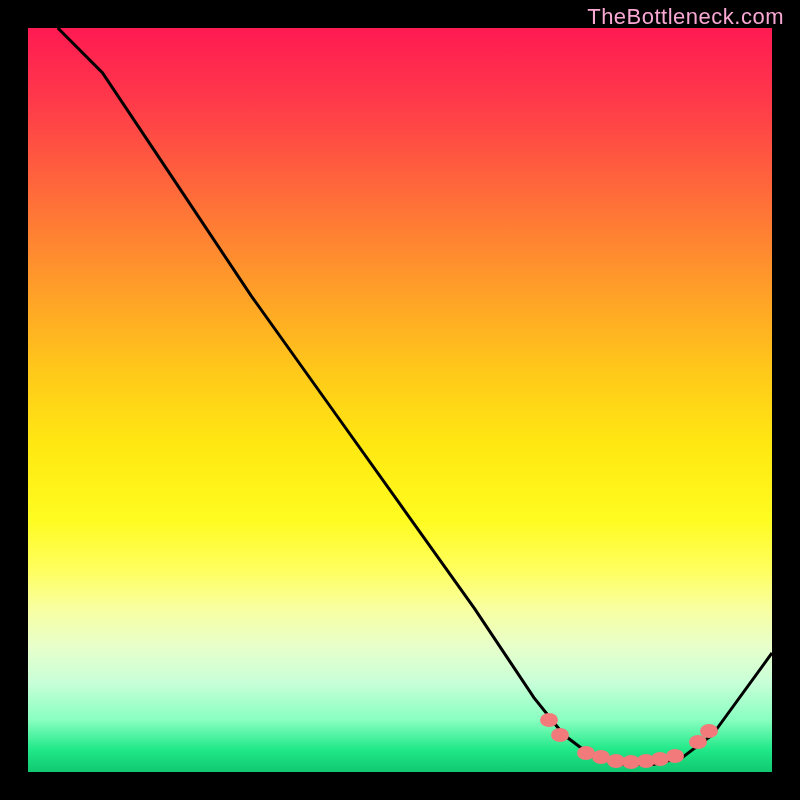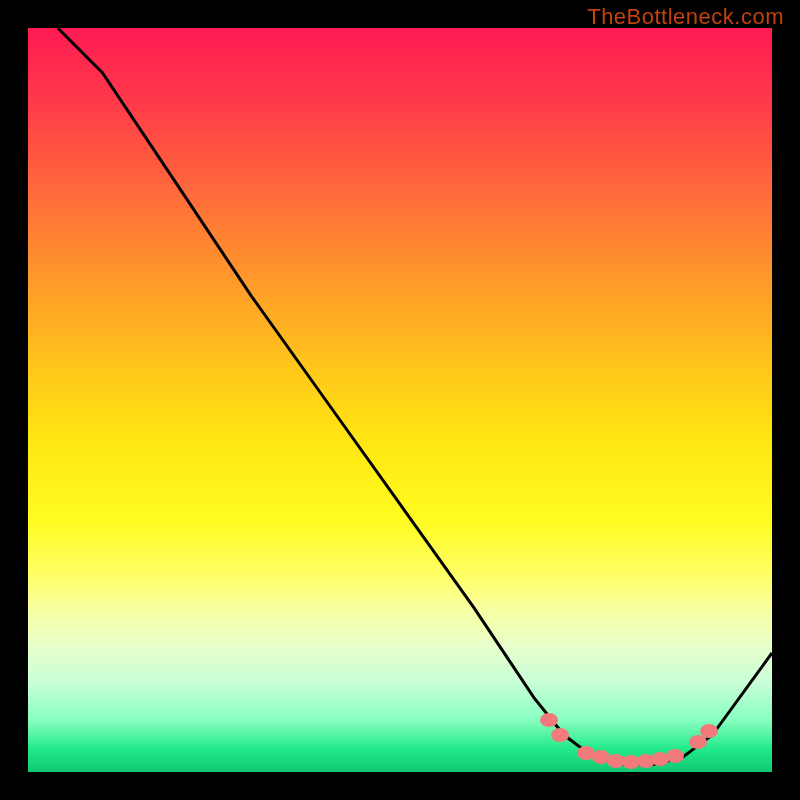--- a/index.html
+++ b/index.html
@@ -8,21 +8,21 @@
     height: 800px;
     background: #000000;
     position: relative;
     font-family: Arial, sans-serif;
     overflow: hidden;
   }
   .watermark {
     position: absolute;
     top: 4px;
     right: 16px;
-    color: #c2410c;
+    color: #f9a8d4;
     font-size: 22px;
     font-weight: 500;
     letter-spacing: 0.5px;
     z-index: 10;
   }
   .plot-area {
     position: absolute;
     left: 28px;
     top: 28px;
     width: 744px;

